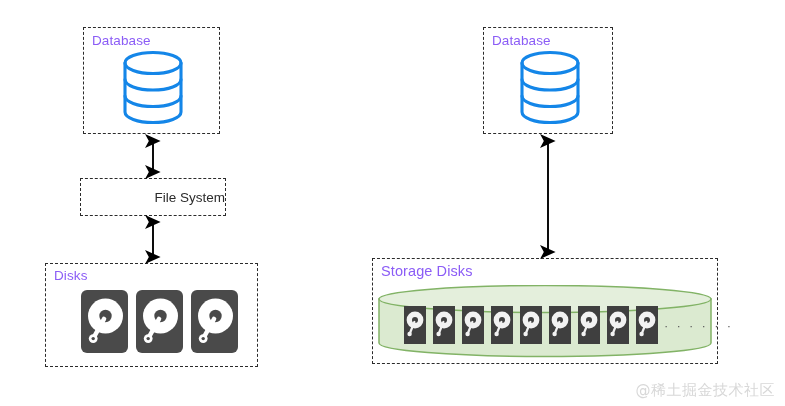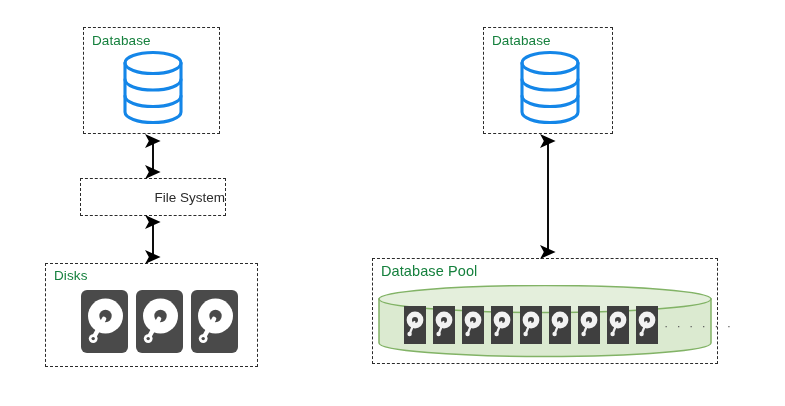--- a/index.html
+++ b/index.html
@@ -15,21 +15,21 @@
   
   .dbox{
     position:absolute;
     border:1.6px dashed #2b2b2b;
     box-sizing:border-box;
     background:transparent;
   }
   .dbox-label{
     position:absolute;
     font-size:13.5px;
-    color:#15803d;
+    color:#8b5cf6;
     white-space:nowrap;
     letter-spacing:.1px;
   }
   .centered-label{
     position:absolute;left:0;right:0;top:50%;
     transform:translateY(-50%);
     text-align:right;
     font-size:13.5px;color:#2b2b2b;
   }
 
@@ -152,21 +152,21 @@
       <g fill="none" stroke="#1486e8" stroke-width="3.1" stroke-linecap="round">
         <ellipse cx="35" cy="13" rx="28" ry="10.5"></ellipse>
         <path d="M7 13 L7 62 A28 10.5 0 0 0 63 62 L63 13"></path>
         <path d="M7 29.5 A28 10.5 0 0 0 63 29.5"></path>
         <path d="M7 46 A28 10.5 0 0 0 63 46"></path>
       </g>
     </svg>
   </div>
 
   <div class="dbox" id="pool-right">
-    <span class="dbox-label lbl-pool">Database Pool</span>
+    <span class="dbox-label lbl-pool">Storage Disks</span>
   </div>
 
   <div id="poolcyl">
     <svg width="334" height="74" viewBox="0 0 334 74">
       <path d="M1 14 L1 58 A166 13.5 0 0 0 333 58 L333 14 Z" fill="#dbead0" stroke="#82b366" stroke-width="1.5"></path>
       <ellipse cx="167" cy="14" rx="166" ry="13.5" fill="#e4efdc" stroke="#82b366" stroke-width="1.5"></ellipse>
     </svg>
   </div>
 
   <div class="smdisk" style="left:404px;">
@@ -266,14 +266,15 @@
 
     <g>
       <line x1="153" y1="222" x2="153" y2="257" stroke="#000000" stroke-width="1.9" marker-start="url(#ah)" marker-end="url(#ah)"></line>
     </g>
 
     <g>
       <line x1="548" y1="141" x2="548" y2="252" stroke="#000000" stroke-width="1.9" marker-start="url(#ah)" marker-end="url(#ah)"></line>
     </g>
   </svg>
 
+  <div class="watermark">@稀土掘金技术社区</div>
 
 </div>
 
 </body></html>

